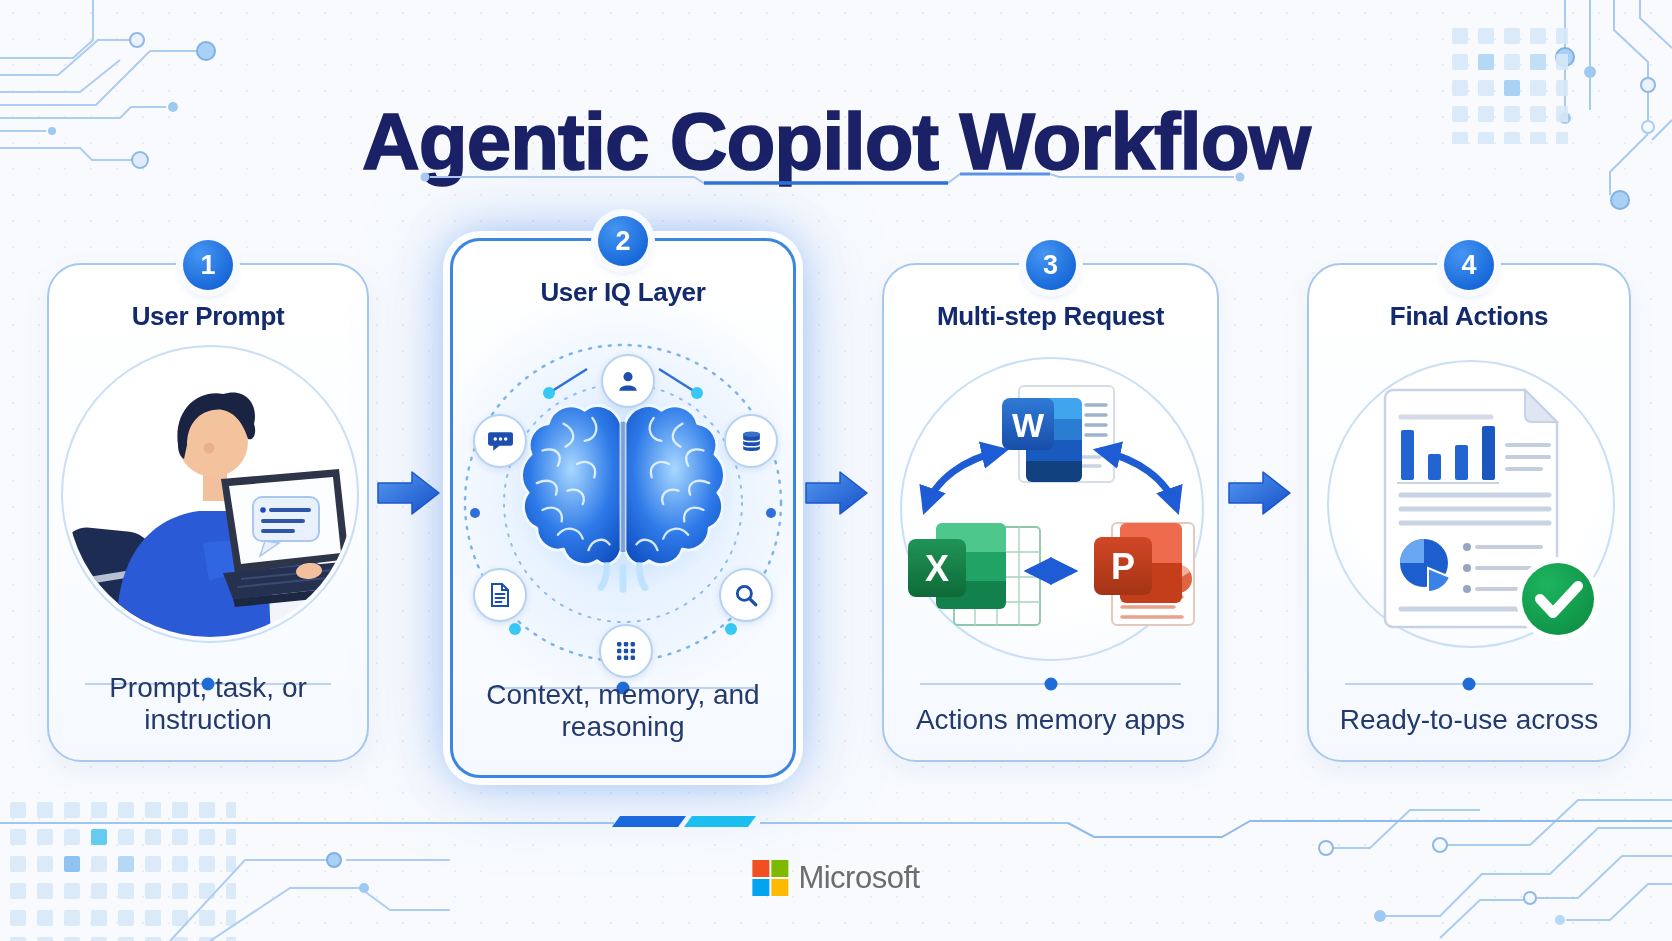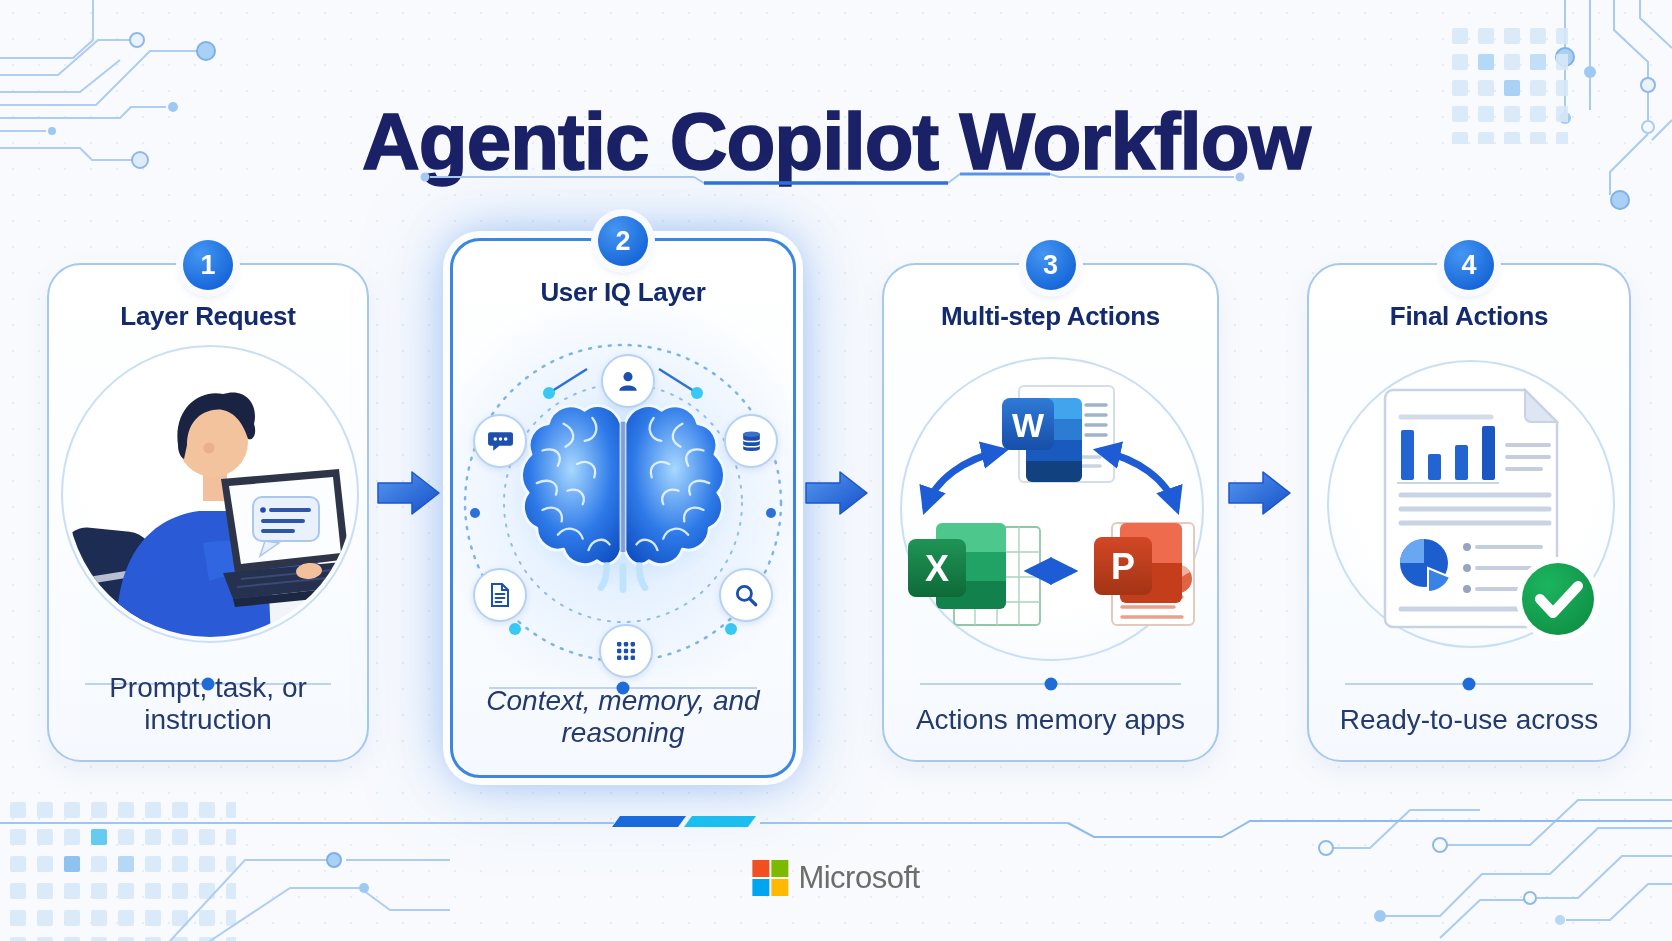--- a/index.html
+++ b/index.html
@@ -32,21 +32,21 @@
        box-shadow:0 0 0 7px #f8fafd,0 4px 10px rgba(30,90,190,.35);
        color:#fff;font-size:27px;font-weight:700;}
   .card-title{position:absolute;top:36px;left:0;width:100%;margin:0;text-align:center;
        font-size:26px;font-weight:700;color:#142a6e;letter-spacing:-0.3px;}
   .divider{position:absolute;left:36px;right:36px;bottom:75px;height:2px;background:#bdd3ef;}
   .card2 .divider{bottom:86px;}
   .divider .dot{position:absolute;left:50%;top:50%;transform:translate(-50%,-50%);
        width:13px;height:13px;border-radius:50%;background:#1f6cd9;}
   .caption{position:absolute;bottom:24px;left:0;width:100%;margin:0;text-align:center;
        font-size:28px;color:#243a6d;}
-  .card2 .caption{bottom:26px;font-style:italic;}
+  .card2 .caption{bottom:32px;}
   .illu-circle{position:absolute;border-radius:50%;border:2px solid #cadef5;
        background:radial-gradient(circle at 50% 40%,#ffffff 55%,#f3f8fe);}
   .c1circle{left:12px;top:80px;width:294px;height:294px;}
   .c3circle{left:16px;top:92px;width:300px;height:300px;}
   .c4circle{left:18px;top:95px;width:284px;height:284px;}
   .overlay{position:absolute;left:0;top:0;}
   
   .oicon{position:absolute;width:50px;height:50px;border-radius:50%;background:#fff;
        border:2px solid #b5d2f2;display:flex;align-items:center;justify-content:center;
        box-shadow:0 2px 7px rgba(100,140,200,.20);z-index:5;}
@@ -197,21 +197,21 @@
     <path d="M278,11 L288,17 H532 L544,8 H634 L643,11 H818" stroke="#aac9ef" stroke-width="2" fill="none"></path>
     <path d="M288,17 H532" stroke="#2e6fd8" stroke-width="3.5" fill="none"></path>
     <path d="M544,8 H634" stroke="#5b93e4" stroke-width="3" fill="none"></path>
     <circle cx="824" cy="11" r="4.5" fill="#a9c9ef"></circle>
   </svg>
 
   <section class="card card1">
     <div class="badge">
       <span>1</span>
     </div>
-    <h2 class="card-title">Layer Request</h2>
+    <h2 class="card-title">User Prompt</h2>
 
     <div class="illu-circle c1circle">
       <svg class="overlay" width="294" height="294" viewBox="0 0 294 294">
         <defs>
             <clipPath id="c1clip">
               <circle cx="147" cy="147" r="143"></circle>
             </clipPath>
           </defs>
         <g clip-path="url(#c1clip)">
           <rect x="60" y="224" width="240" height="22" fill="#e6eaf2"></rect>
@@ -356,21 +356,21 @@
     <div class="divider">
         <span class="dot"></span>
       </div>
     <p class="caption">Context, memory, and reasoning</p>
   </section>
 
   <section class="card card3">
     <div class="badge">
       <span>3</span>
     </div>
-    <h2 class="card-title">Multi-step Actions</h2>
+    <h2 class="card-title">Multi-step Request</h2>
     <div class="illu-circle c3circle"></div>
 
     <svg class="overlay" width="333" height="495" viewBox="0 0 333 495">
       <defs>
         <marker id="ah" viewBox="0 0 10 10" refX="7" refY="5" markerWidth="4" markerHeight="4" orient="auto-start-reverse">
           <path d="M0,0 L10,5 L0,10 Z" fill="#1d5cd4"></path>
         </marker>
         <clipPath id="wp">
             <rect x="142" y="133" width="56" height="84" rx="6"></rect>
           </clipPath>

